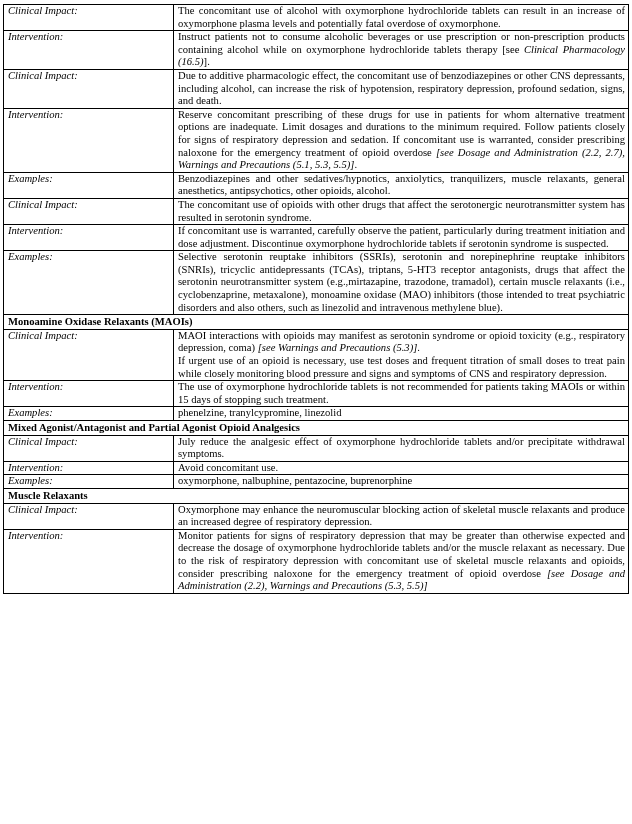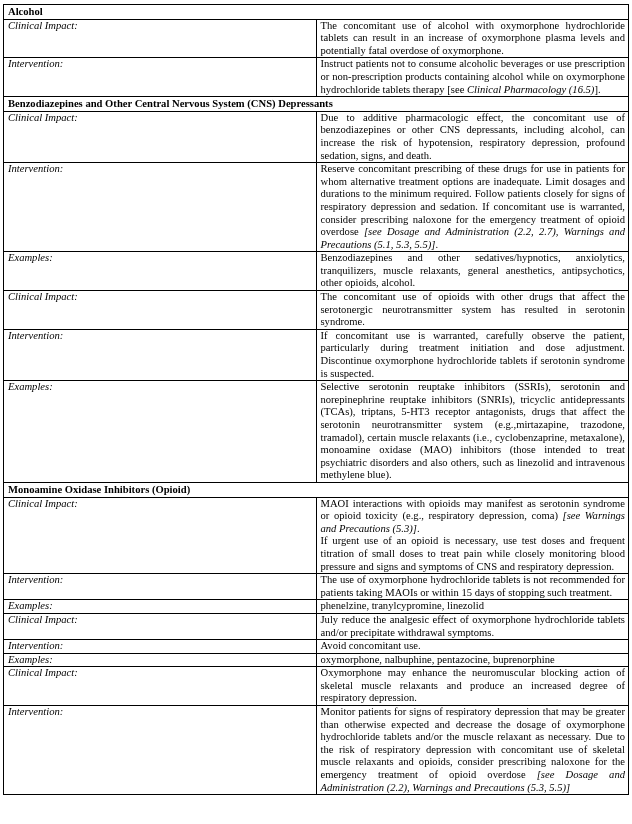--- a/index.html
+++ b/index.html
@@ -15,33 +15,27 @@
     td.val { text-align: justify; }
     tr.sec td { font-weight: bold; padding-top: 1px; padding-bottom: 0; }
     .ref { font-style: italic; }
   </style>
 </head>
 <body>
 
 <div id="doc">
   <table>
     <tbody id="tbody">
-        <tr class="sec">
-          <td colspan="2">Alcohol</td>
-        </tr>
         <tr>
           <td class="lbl">Clinical Impact:</td>
           <td class="val"><span>The concomitant use of alcohol with oxymorphone hydrochloride tablets can result in an increase of oxymorphone plasma levels and potentially fatal overdose of oxymorphone.</span></td>
         </tr>
         <tr>
           <td class="lbl">Intervention:</td>
           <td class="val"><span>Instruct patients not to consume alcoholic beverages or use prescription or non-prescription products containing alcohol while on oxymorphone hydrochloride tablets therapy [see </span><span class="ref">Clinical Pharmacology (16.5)</span><span>].</span></td>
-        </tr>
-        <tr class="sec">
-          <td colspan="2">Benzodiazepines and Other Central Nervous System (CNS) Depressants</td>
         </tr>
         <tr>
           <td class="lbl">Clinical Impact:</td>
           <td class="val"><span>Due to additive pharmacologic effect, the concomitant use of benzodiazepines or other CNS depressants, including alcohol, can increase the risk of hypotension, respiratory depression, profound sedation, signs, and death.</span></td>
         </tr>
         <tr>
           <td class="lbl">Intervention:</td>
           <td class="val"><span>Reserve concomitant prescribing of these drugs for use in patients for whom alternative treatment options are inadequate. Limit dosages and durations to the minimum required. Follow patients closely for signs of respiratory depression and sedation. If concomitant use is warranted, consider prescribing naloxone for the emergency treatment of opioid overdose </span><span class="ref">[see Dosage and Administration (2.2, 2.7), Warnings and Precautions (5.1, 5.3, 5.5)]</span><span>.</span></td>
         </tr>
         <tr>
@@ -54,45 +48,51 @@
         </tr>
         <tr>
           <td class="lbl">Intervention:</td>
           <td class="val"><span>If concomitant use is warranted, carefully observe the patient, particularly during treatment initiation and dose adjustment. Discontinue oxymorphone hydrochloride tablets if serotonin syndrome is suspected.</span></td>
         </tr>
         <tr>
           <td class="lbl">Examples:</td>
           <td class="val"><span>Selective serotonin reuptake inhibitors (SSRIs), serotonin and norepinephrine reuptake inhibitors (SNRIs), tricyclic antidepressants (TCAs), triptans, 5-HT3 receptor antagonists, drugs that affect the serotonin neurotransmitter system (e.g.,mirtazapine, trazodone, tramadol), certain muscle relaxants (i.e., cyclobenzaprine, metaxalone), monoamine oxidase (MAO) inhibitors (those intended to treat psychiatric disorders and also others, such as linezolid and intravenous methylene blue).</span></td>
         </tr>
         <tr class="sec">
-          <td colspan="2">Monoamine Oxidase Inhibitors (Opioid)</td>
+          <td colspan="2">Monoamine Oxidase Relaxants (MAOIs)</td>
         </tr>
         <tr>
           <td class="lbl">Clinical Impact:</td>
           <td class="val"><span>MAOI interactions with opioids may manifest as serotonin syndrome or opioid toxicity (e.g., respiratory depression, coma) </span><span class="ref">[see Warnings and Precautions (5.3)]</span><span>.</span><div>If urgent use of an opioid is necessary, use test doses and frequent titration of small doses to treat pain while closely monitoring blood pressure and signs and symptoms of CNS and respiratory depression.</div></td>
         </tr>
         <tr>
           <td class="lbl">Intervention:</td>
           <td class="val"><span>The use of oxymorphone hydrochloride tablets is not recommended for patients taking MAOIs or within 15 days of stopping such treatment.</span></td>
         </tr>
         <tr>
           <td class="lbl">Examples:</td>
           <td class="val"><span>phenelzine, tranylcypromine, linezolid</span></td>
         </tr>
+        <tr class="sec">
+          <td colspan="2">Mixed Agonist/Antagonist and Partial Agonist Opioid Analgesics</td>
+        </tr>
         <tr>
           <td class="lbl">Clinical Impact:</td>
           <td class="val"><span>July reduce the analgesic effect of oxymorphone hydrochloride tablets and/or precipitate withdrawal symptoms.</span></td>
         </tr>
         <tr>
           <td class="lbl">Intervention:</td>
           <td class="val"><span>Avoid concomitant use.</span></td>
         </tr>
         <tr>
           <td class="lbl">Examples:</td>
           <td class="val"><span>oxymorphone, nalbuphine, pentazocine, buprenorphine</span></td>
+        </tr>
+        <tr class="sec">
+          <td colspan="2">Muscle Relaxants</td>
         </tr>
         <tr>
           <td class="lbl">Clinical Impact:</td>
           <td class="val"><span>Oxymorphone may enhance the neuromuscular blocking action of skeletal muscle relaxants and produce an increased degree of respiratory depression.</span></td>
         </tr>
         <tr>
           <td class="lbl">Intervention:</td>
           <td class="val"><span>Monitor patients for signs of respiratory depression that may be greater than otherwise expected and decrease the dosage of oxymorphone hydrochloride tablets and/or the muscle relaxant as necessary. Due to the risk of respiratory depression with concomitant use of skeletal muscle relaxants and opioids, consider prescribing naloxone for the emergency treatment of opioid overdose </span><span class="ref">[see Dosage and Administration (2.2), Warnings and Precautions (5.3, 5.5)]</span></td>
         </tr>
       </tbody>

